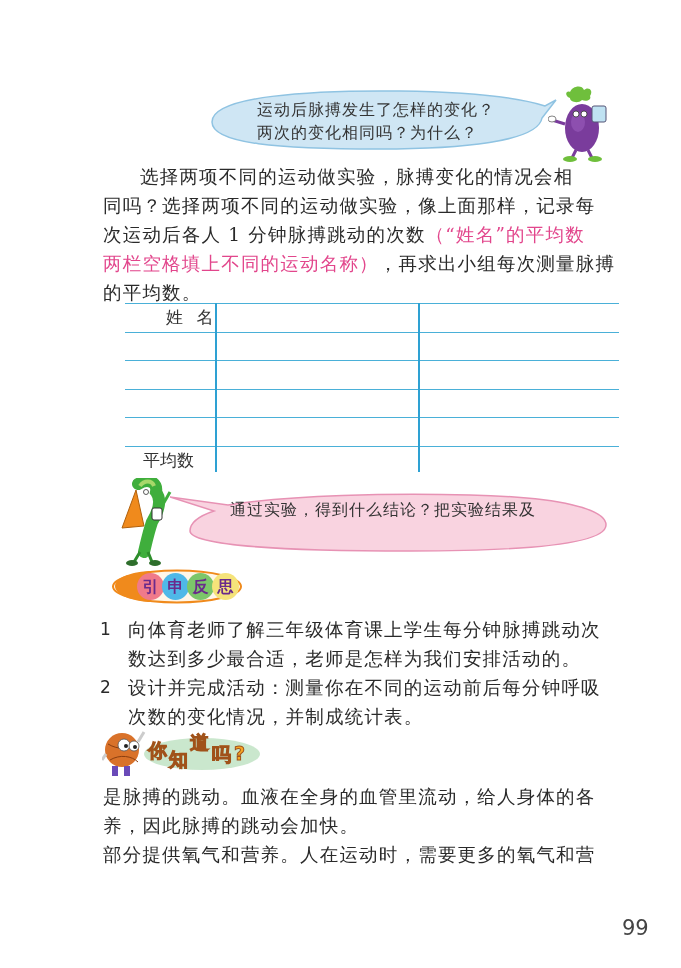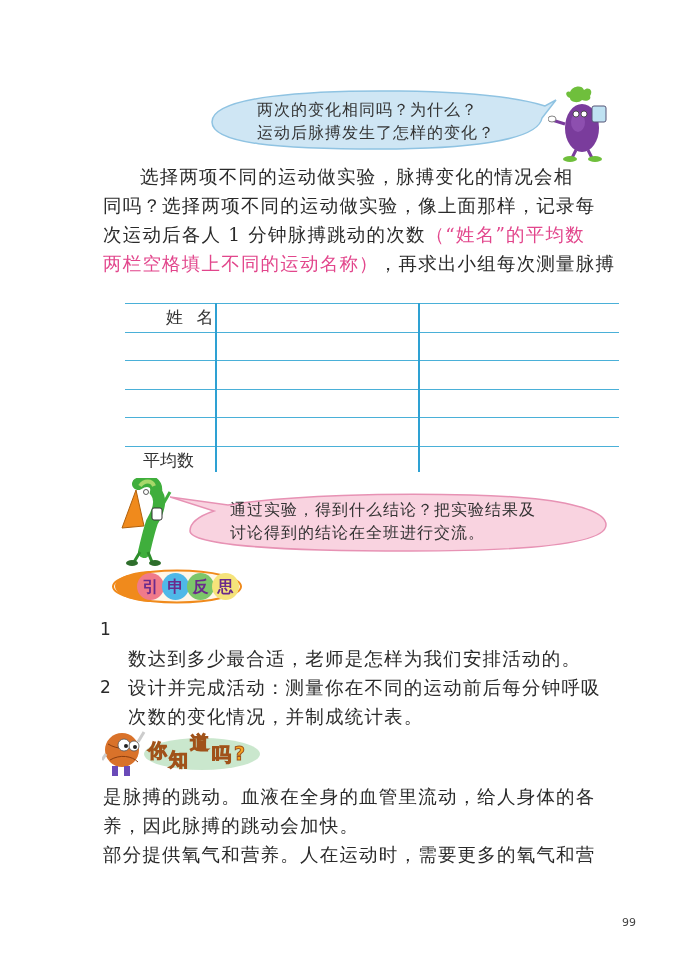--- a/index.html
+++ b/index.html
@@ -27,35 +27,35 @@
   
   .badge { position: absolute; left: 111px; top: 569px; width: 135px; height: 35px; }
   .badge-char { position: absolute; top: 4px; width: 27px; height: 27px; border-radius: 50%;
                 font-family: "DejaVu Sans", "Liberation Sans", sans-serif; font-weight: bold; font-size: 16px;
                 line-height: 27px; text-align: center; color: #6a2a8c; }
 
   .list-item { position: absolute; left: 100px; font-size: 18.5px; line-height: 29px; letter-spacing: 1.2px; }
   .list-num { position: absolute; left: 0; width: 20px; font-family: "DejaVu Sans", "Liberation Sans", sans-serif; font-size: 17px; }
   .list-text { position: absolute; left: 28px; white-space: nowrap; }
 
-  .page-number { position: absolute; left: 622px; top: 916px; font-family: "DejaVu Sans", "Liberation Sans", sans-serif; font-size: 11px; color: #444; }
+  .page-number { position: absolute; left: 622px; top: 916px; font-family: "DejaVu Sans", "Liberation Sans", sans-serif; font-size: 21px; color: #444; }
 
   .dyk-title { position: absolute; font-family: "DejaVu Sans", "Liberation Sans", sans-serif; font-weight: bold; color: #f5a623;
                -webkit-text-stroke: 1px #a0521a; font-size: 20px; }
 </style>
 </head>
 <body>
 
 <div class="bubble" style="left:200px; top:84px; width:360px; height:70px;">
   <svg width="360" height="70">
     <path d="M12,38 C12,12 110,6 200,7 C270,8 320,14 345,22 L356,16 L342,34 C338,58 260,65 180,65 C80,65 12,60 12,38 Z" fill="#cfe6f4" stroke="#8fc3e2" stroke-width="1.5"></path>
   </svg>
   <div class="bubble-text" style="left:57px; top:14px;">
+    <span style="display:block">运动后脉搏发生了怎样的变化？</span>
     <span style="display:block">两次的变化相同吗？为什么？</span>
-    <span style="display:block">运动后脉搏发生了怎样的变化？</span>
   </div>
 </div>
 
 <div class="abs" style="left:548px; top:84px; width:70px; height:80px;">
   <svg width="70" height="80">
     <path d="M22,8 C24,2 34,0 36,6 C40,2 46,6 42,12 C44,16 38,18 34,16 C30,20 22,18 22,14 C16,12 18,6 22,8 Z" fill="#6fbf3c"></path>
     <ellipse cx="34" cy="44" rx="17" ry="24" fill="#7a3c9c"></ellipse>
     <ellipse cx="30" cy="38" rx="7" ry="10" fill="#9a5cbc" opacity="0.6"></ellipse>
     <rect x="44" y="22" width="14" height="16" rx="2" fill="#bfe2f2" stroke="#557" stroke-width="1"></rect>
     <circle cx="28" cy="30" r="3" fill="#fff" stroke="#333" stroke-width="0.8"></circle>
@@ -66,20 +66,21 @@
     <ellipse cx="22" cy="75" rx="7" ry="3" fill="#6fbf3c"></ellipse>
     <ellipse cx="47" cy="75" rx="7" ry="3" fill="#6fbf3c"></ellipse>
   </svg>
 </div>
 
 <div class="para" style="top:162px;">
   <span class="line" style="padding-left:37px;">选择两项不同的运动做实验，脉搏变化的情况会相</span>
   <span class="line">同吗？选择两项不同的运动做实验，像上面那样，记录每</span>
   <span class="line"><span>次运动后各人 1 分钟脉搏跳动的次数</span><span class="pink">（“姓名”的平均数</span></span>
   <span class="line"><span class="pink">两栏空格填上不同的运动名称）</span><span>，再求出小组每次测量脉搏</span></span>
+  <span class="line">的平均数。</span>
 </div>
 
 <div class="table-wrap">
   <div class="trow">
     <span class="tcell" style="left:22px; letter-spacing:4px;margin-left:19px;">姓  名</span>
     <span class="tcell" style="left:92px; width:200px;"></span>
     <span class="tcell" style="left:295px; width:199px;"></span>
   </div>
   <div class="trow">
     <span class="tcell" style="left:0; width:90px;"></span>
@@ -123,37 +124,37 @@
     <ellipse cx="37" cy="85" rx="6" ry="3" fill="#2e6e2c"></ellipse>
   </svg>
 </div>
 
 <div class="bubble" style="left:170px; top:487px; width:440px; height:70px;">
   <svg width="440" height="70">
     <path d="M0,10 L58,18 C120,8 220,6 300,8 C390,10 436,22 436,38 C436,58 350,64 240,64 C110,64 20,58 20,44 C20,34 32,28 44,24 Z" fill="#f9d3e0" stroke="#e792b4" stroke-width="1.5"></path>
   </svg>
   <div class="bubble-text" style="left:60px; top:11px;">
     <span style="display:block">通过实验，得到什么结论？把实验结果及</span>
-    <span style="display:block">讨论得到的结论在全班进行交流。</span>
   </div>
 </div>
 
 <div class="badge">
   <svg width="135" height="35" style="position:absolute;left:0;top:0;">
     <ellipse cx="66" cy="17.5" rx="64" ry="16" fill="#fff6e8" stroke="#f08a1c" stroke-width="2"></ellipse>
     <path d="M4,17 C4,6 30,2 40,2 L40,33 C28,33 4,28 4,17 Z" fill="#f08a1c"></path>
   </svg>
   <span class="badge-char" style="left:26px; background:#f07a8a;">引</span>
   <span class="badge-char" style="left:51px; background:#4fb8e8;">申</span>
   <span class="badge-char" style="left:76px; background:#7cc66a;">反</span>
   <span class="badge-char" style="left:101px; background:#f5e37a;">思</span>
 </div>
 
 <div class="list-item" style="top:615px; width:530px; height:58px;">
   <span class="list-num">1</span>
+  <span class="list-text" style="top:0;">向体育老师了解三年级体育课上学生每分钟脉搏跳动次</span>
   <span class="list-text" style="top:29px;">数达到多少最合适，老师是怎样为我们安排活动的。</span>
 </div>
 <div class="list-item" style="top:673px; width:530px; height:58px;">
   <span class="list-num">2</span>
   <span class="list-text" style="top:0;">设计并完成活动：测量你在不同的运动前后每分钟呼吸</span>
   <span class="list-text" style="top:29px;">次数的变化情况，并制成统计表。</span>
 </div>
 
 <div class="abs" style="left:102px; top:728px; width:160px; height:52px;">
   <svg width="160" height="52" style="position:absolute;left:0;top:0;">

